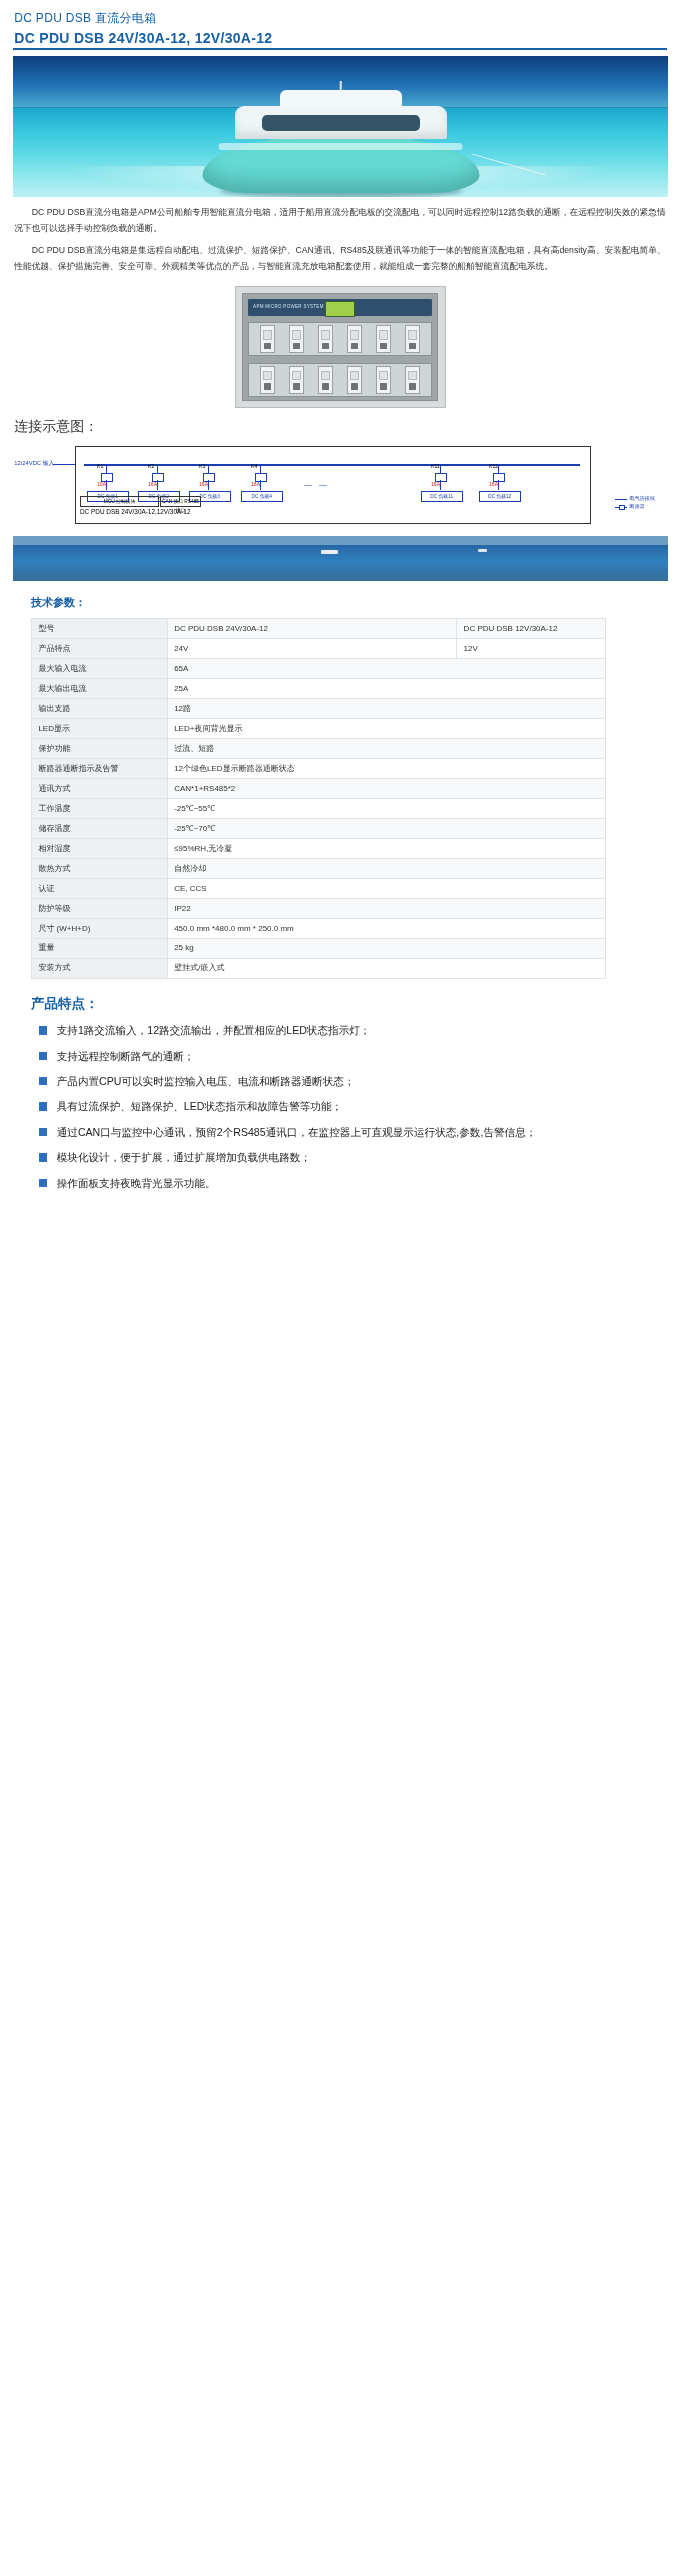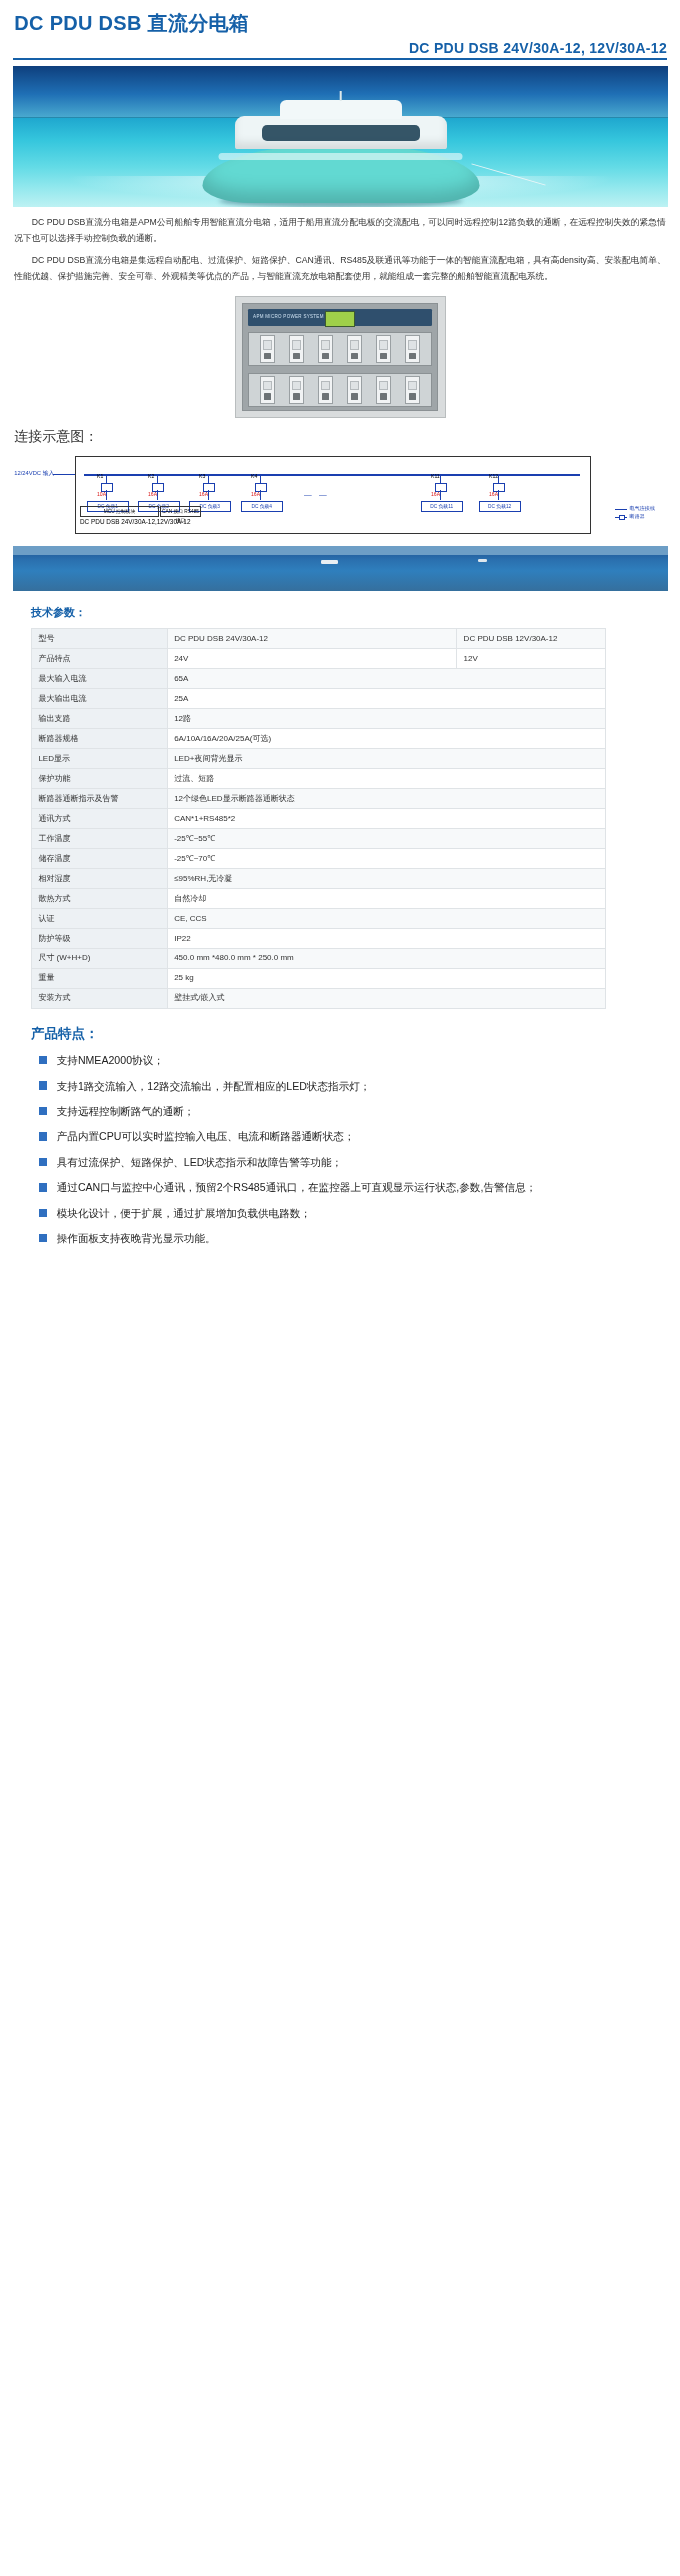--- a/index.html
+++ b/index.html
@@ -10,35 +10,34 @@
     color:#333;
   }
   .page{
     width:680px;
     box-sizing:border-box;
     padding:9px 13px 19.3px 13px;
   }
 
   
   .title-main{
-    font-size:20px;
-    font-weight:bold;
+    font-size:12px;
+    font-weight:normal;
     color:#1560a8;
     letter-spacing:0.3px;
     margin:1.3px 0 2.6px 1.3px;
     white-space:nowrap;
   }
   .title-sub{
     font-size:14px;
     font-weight:bold;
     color:#1560a8;
     letter-spacing:0.3px;
     margin:0 0 2.6px 1.3px;
     white-space:nowrap;
-    text-align:right;
   }
   .title-rule{
     height:1.3px;
     background:#1560a8;
     width:100%;
     margin-bottom:6.4px;
   }
 
   
   .hero{
@@ -406,24 +405,20 @@
       </tr>
       <tr>
         <td>最大输出电流</td>
         <td colspan="2">25A</td>
       </tr>
       <tr>
         <td>输出支路</td>
         <td colspan="2">12路</td>
       </tr>
       <tr>
-        <td>断路器规格</td>
-        <td colspan="2">6A/10A/16A/20A/25A(可选)</td>
-      </tr>
-      <tr>
         <td>LED显示</td>
         <td colspan="2">LED+夜间背光显示</td>
       </tr>
       <tr>
         <td>保护功能</td>
         <td colspan="2">过流、短路</td>
       </tr>
       <tr>
         <td>断路器通断指示及告警</td>
         <td colspan="2">12个绿色LED显示断路器通断状态</td>
@@ -466,21 +461,20 @@
       </tr>
       <tr>
         <td>安装方式</td>
         <td colspan="2">壁挂式/嵌入式</td>
       </tr>
     </tbody>
   </table>
 
   <div class="feat-title">产品特点：</div>
   <ul class="features">
-    <li>支持NMEA2000协议；</li>
     <li>支持1路交流输入，12路交流输出，并配置相应的LED状态指示灯；</li>
     <li>支持远程控制断路气的通断；</li>
     <li>产品内置CPU可以实时监控输入电压、电流和断路器通断状态；</li>
     <li>具有过流保护、短路保护、LED状态指示和故障告警等功能；</li>
     <li>通过CAN口与监控中心通讯，预留2个RS485通讯口，在监控器上可直观显示运行状态,参数,告警信息；</li>
     <li>模块化设计，便于扩展，通过扩展增加负载供电路数；</li>
     <li>操作面板支持夜晚背光显示功能。</li>
   </ul>
 
 </div>

